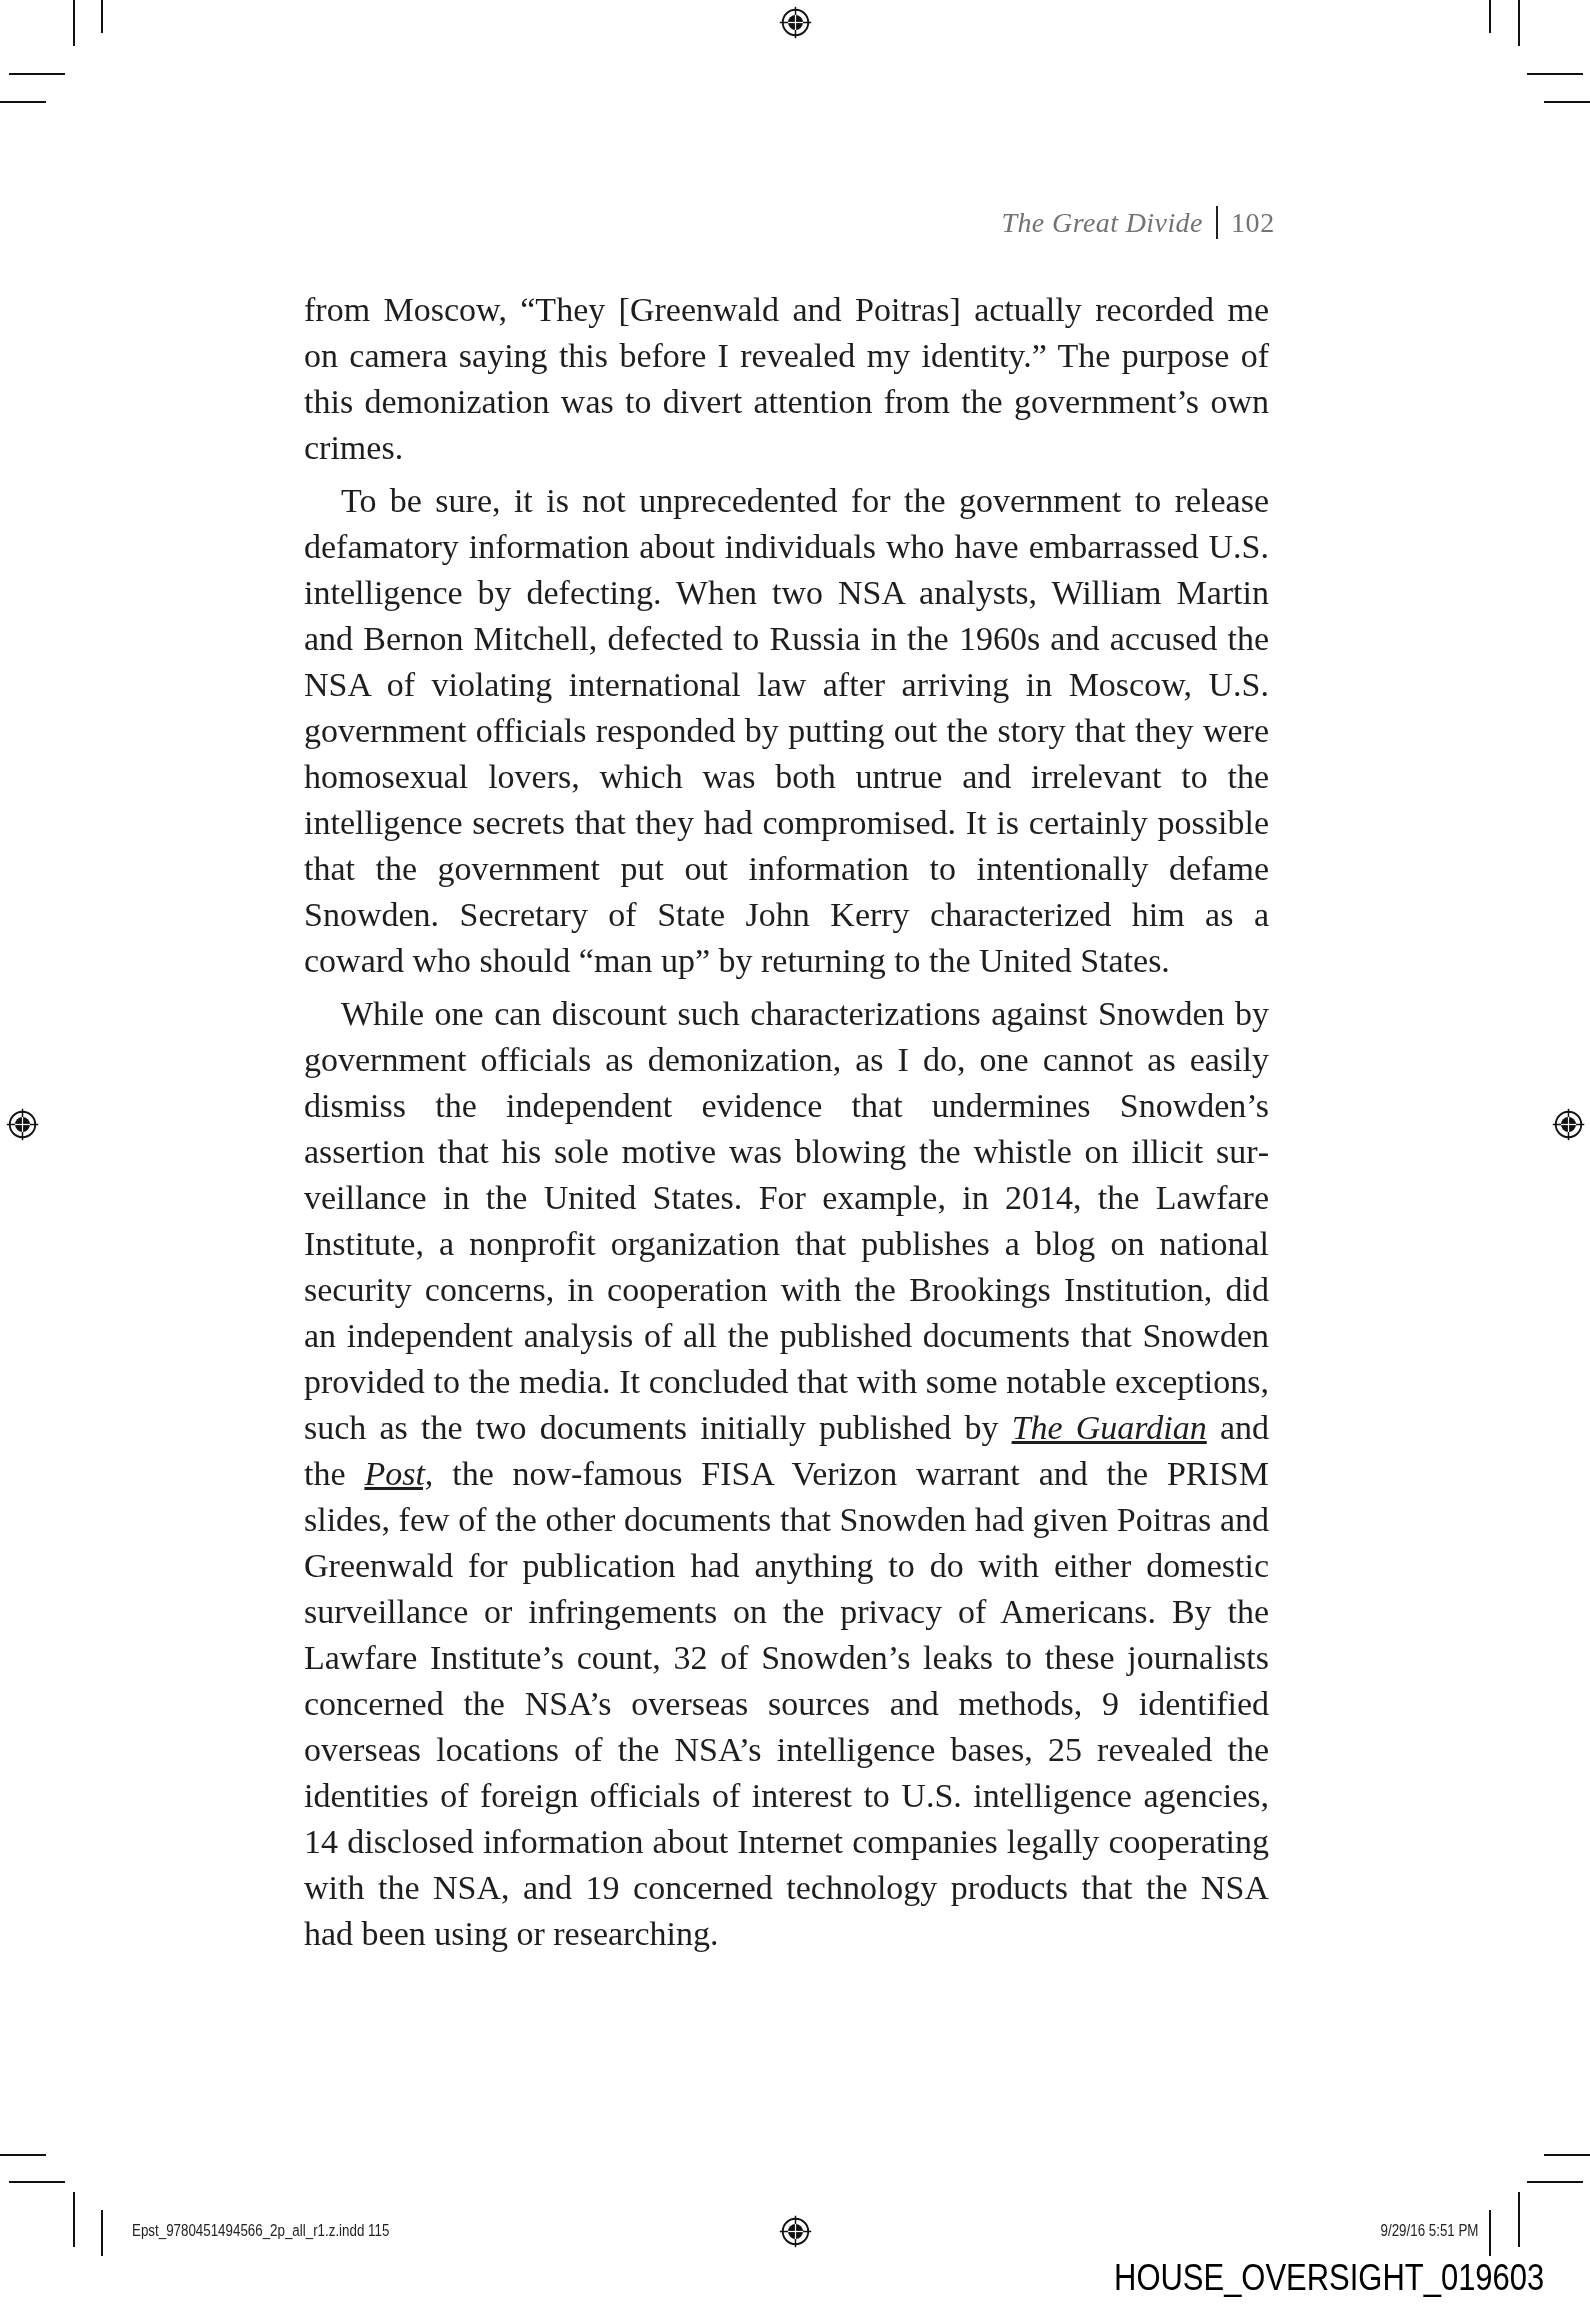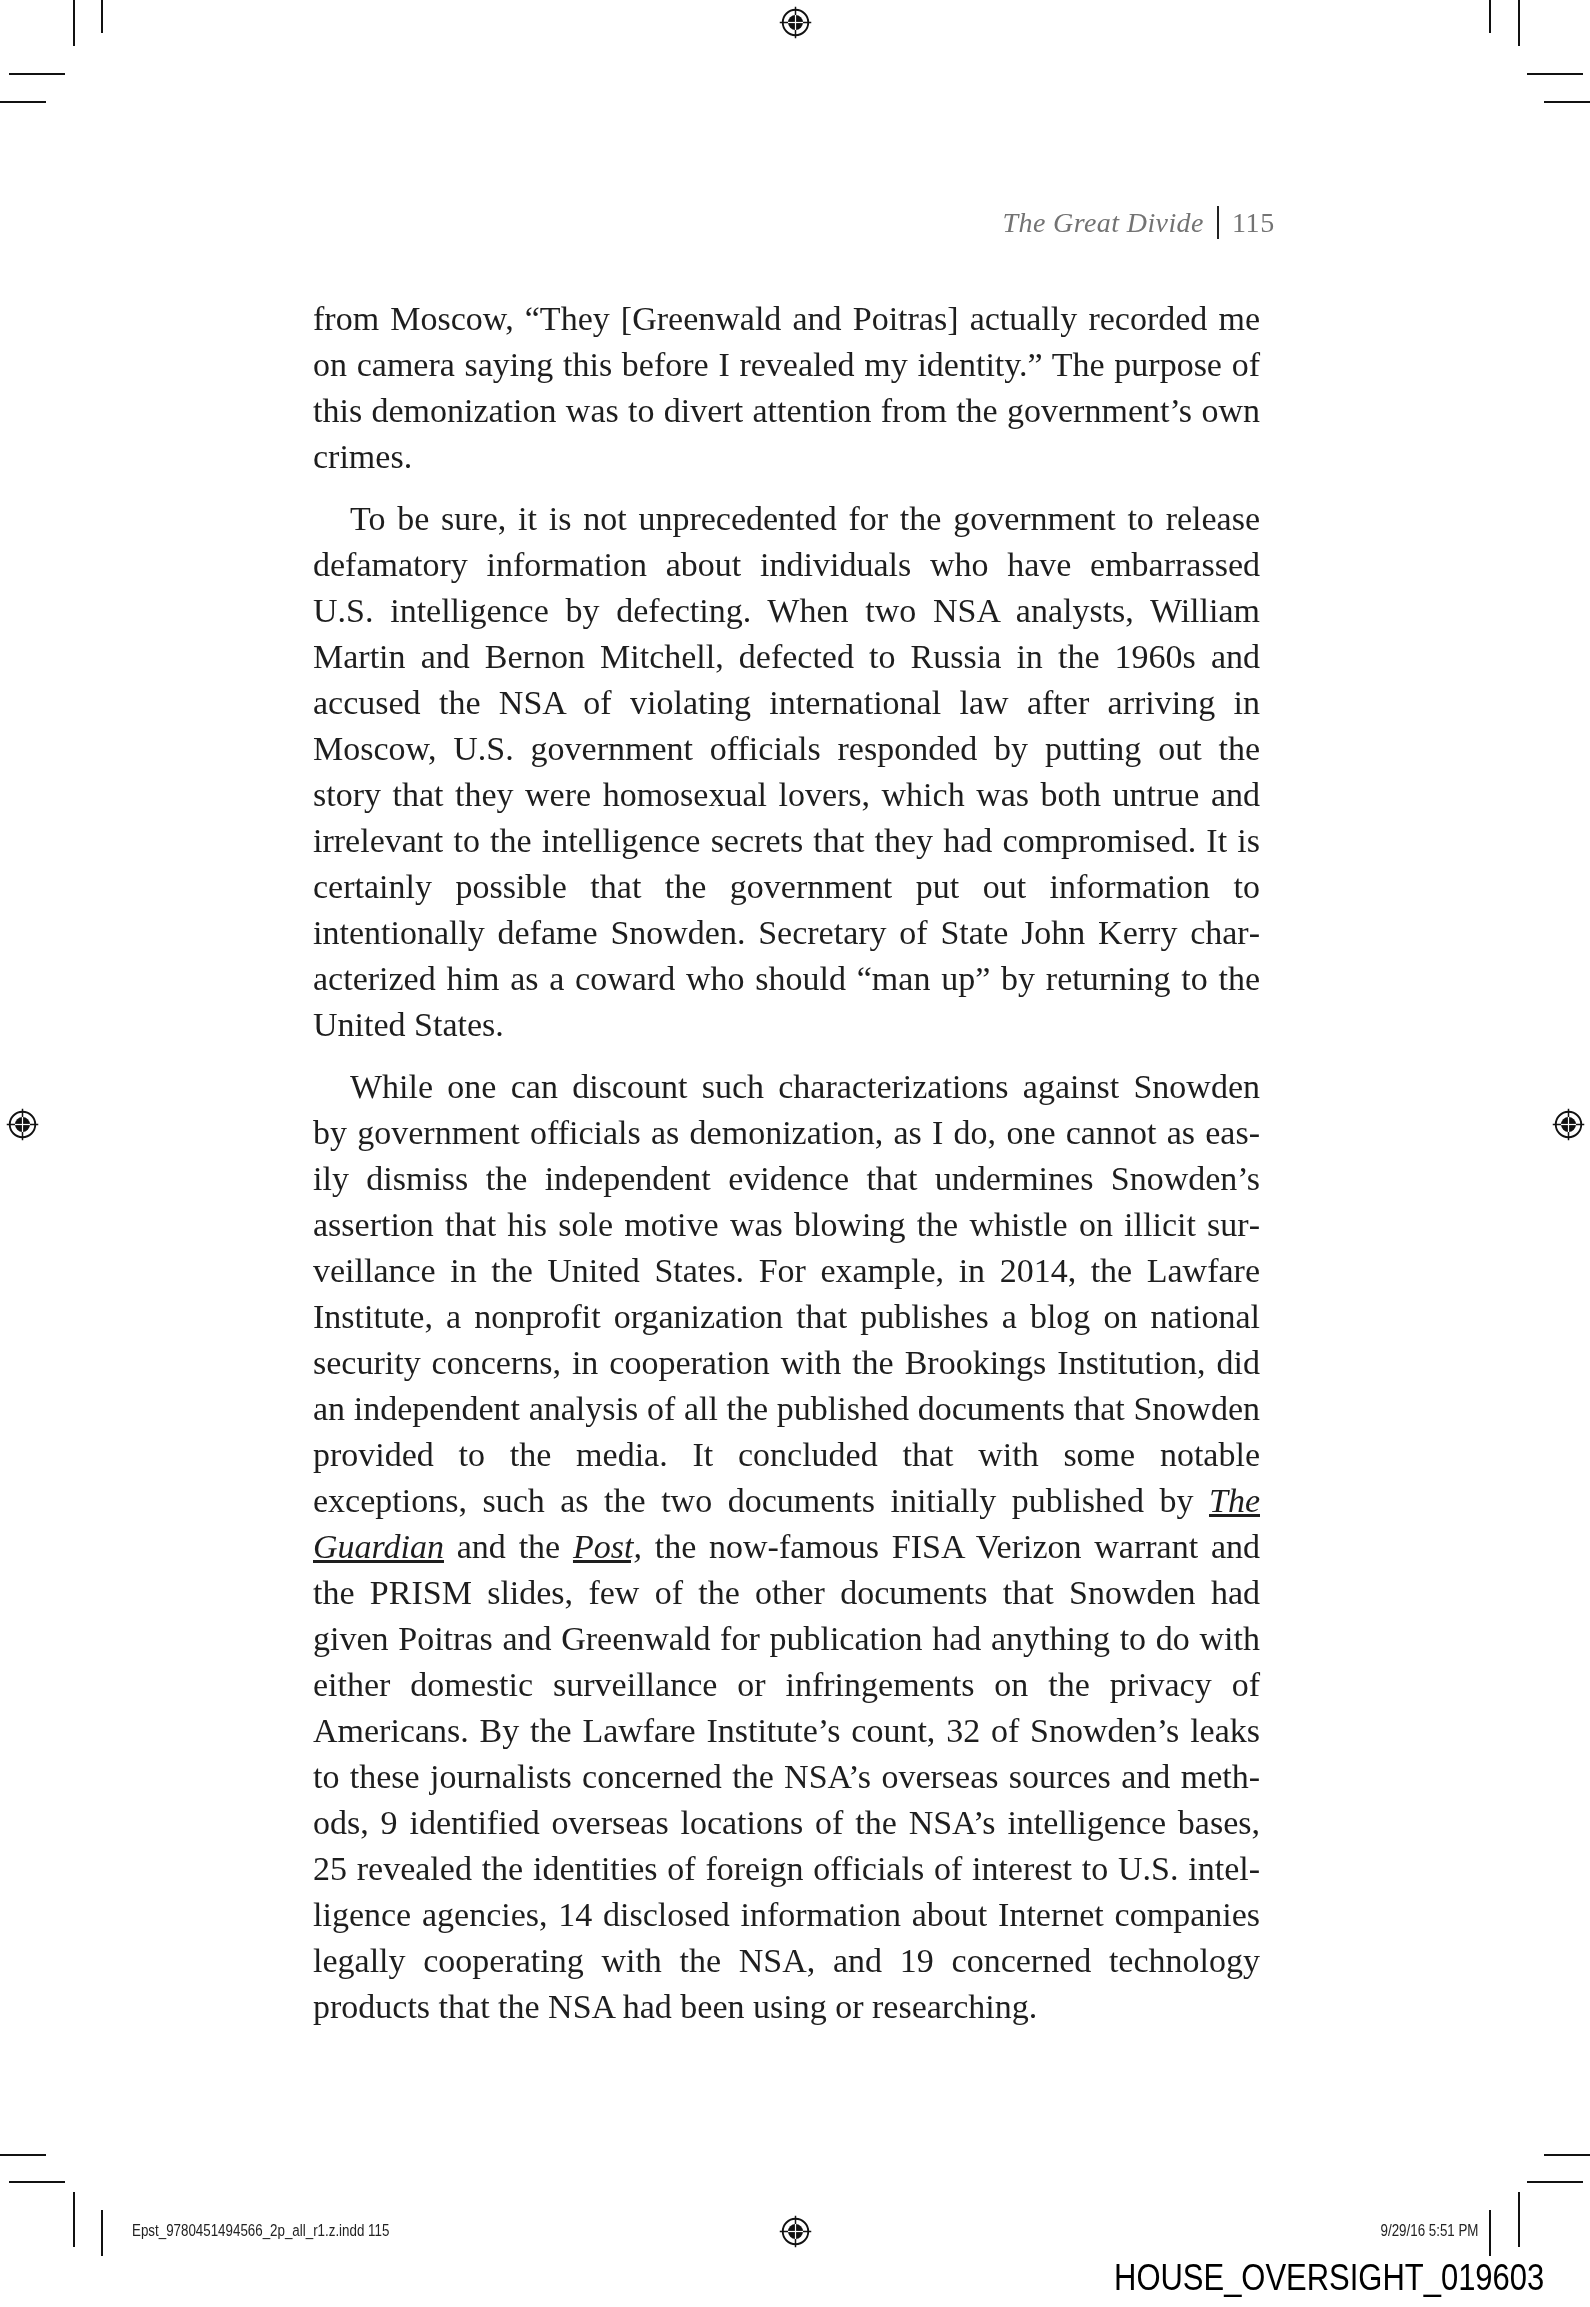--- a/index.html
+++ b/index.html
@@ -53,21 +53,21 @@
       top: 280px;
       width: 979px;
       font-family: "Liberation Serif", "DejaVu Serif", serif;
       font-size: 34px;
       line-height: 46px;
       color: #1e1e1e;
       text-align: justify;
       hyphens: manual;
     }
     .text-block p {
-      margin: 16px;
+      margin: 7px;
     }
     .text-block p.indent {
       text-indent: 37px;
     }
     .text-block em {
       font-style: italic;
       text-decoration: underline;
     }
     .slug {
       position: absolute;
@@ -149,21 +149,21 @@
   <circle cx="22" cy="22" r="10" fill="#111"></circle>
   <line x1="22" y1="1" x2="22" y2="43" stroke="#111" stroke-width="2"></line>
   <line x1="1" y1="22" x2="43" y2="22" stroke="#111" stroke-width="2"></line>
   <line x1="22" y1="12" x2="22" y2="32" stroke="#fff" stroke-width="1.6"></line>
   <line x1="12" y1="22" x2="32" y2="22" stroke="#fff" stroke-width="1.6"></line>
 </svg>
 
 <div class="running-head">
   <span class="title">The Great Divide</span>
   <span class="sep"></span>
-  <span class="folio">115</span>
+  <span class="folio">102</span>
 </div>
 
 <div class="text-block" id="text-block">
     <p><span>from Moscow, “They [Greenwald and Poitras] actually recorded me on camera saying this before I revealed my identity.” The purpose of this demonization was to divert attention from the government’s own crimes.</span></p>
     <p class="indent"><span>To be sure, it is not unprecedented for the government to release defamatory information about individuals who have embarrassed U.S. intelligence by defecting. When two NSA analysts, William Martin and Bernon Mitchell, defected to Russia in the 1960s and accused the NSA of violating international law after arriving in Moscow, U.S. government officials responded by putting out the story that they were homosexual lovers, which was both untrue and irrelevant to the intelligence secrets that they had compromised. It is certainly possible that the government put out information to intentionally defame Snowden. Secretary of State John Kerry char­acterized him as a coward who should “man up” by returning to the United States.</span></p>
     <p class="indent"><span>While one can discount such characterizations against Snowden by government officials as demonization, as I do, one cannot as eas­ily dismiss the independent evidence that undermines Snowden’s assertion that his sole motive was blowing the whistle on illicit sur­veillance in the United States. For example, in 2014, the Lawfare Institute, a nonprofit organization that publishes a blog on national security concerns, in cooperation with the Brookings Institution, did an independent analysis of all the published documents that Snowden provided to the media. It concluded that with some notable exceptions, such as the two documents initially published by </span><em>The Guardian</em><span> and the </span><em>Post,</em><span> the now-famous FISA Verizon warrant and the PRISM slides, few of the other documents that Snowden had given Poitras and Greenwald for publication had anything to do with either domestic surveillance or infringements on the privacy of Americans. By the Lawfare Institute’s count, 32 of Snowden’s leaks to these journalists concerned the NSA’s overseas sources and meth­ods, 9 identified overseas locations of the NSA’s intelligence bases, 25 revealed the identities of foreign officials of interest to U.S. intel­ligence agencies, 14 disclosed information about Internet companies legally cooperating with the NSA, and 19 concerned technology products that the NSA had been using or researching.</span></p>
   </div>
 
 <div class="slug left">Epst_9780451494566_2p_all_r1.z.indd   115</div>
 <div class="slug right">9/29/16   5:51 PM</div>

